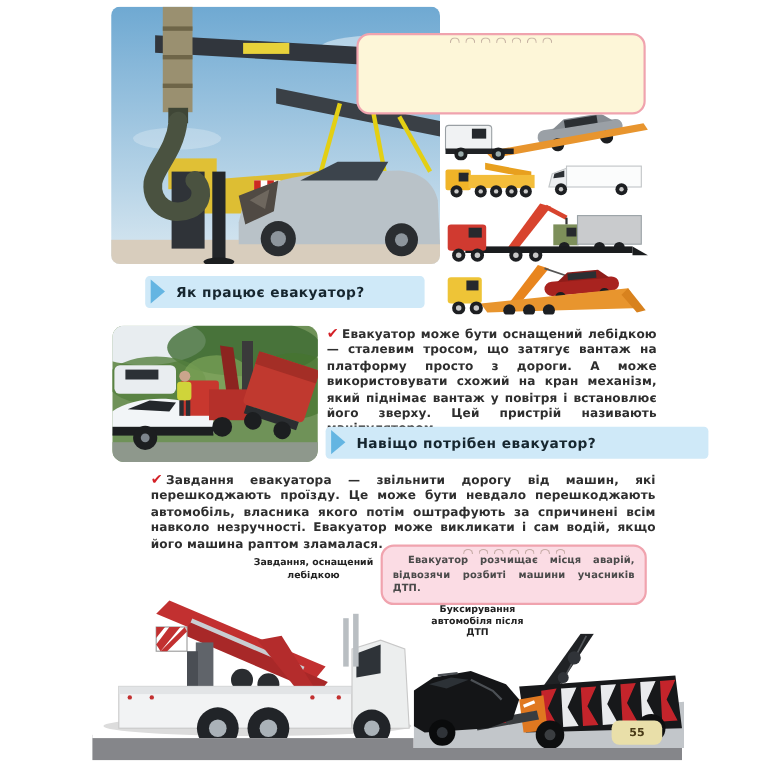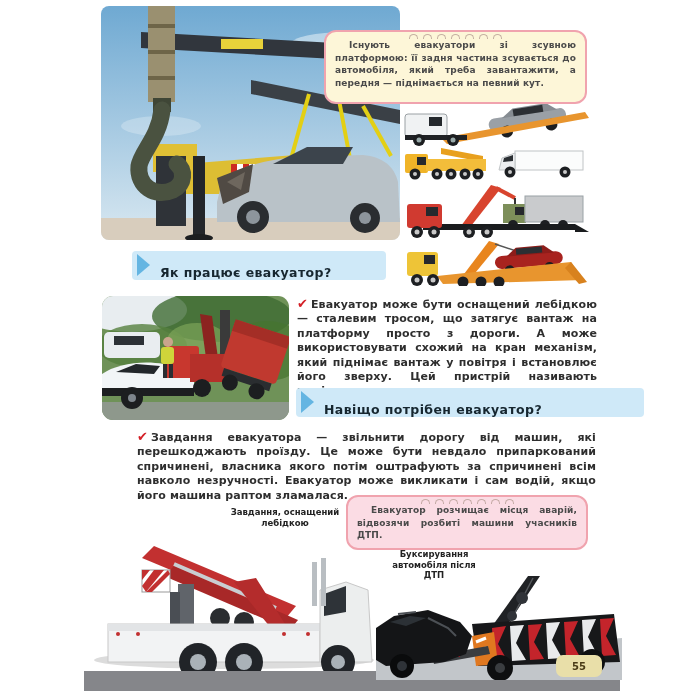--- a/index.html
+++ b/index.html
@@ -13,21 +13,21 @@
            padding:7px 9px 6px 9px;box-sizing:border-box;}
   .callout.cream{background:#fdf6d8;}
   .callout.pink{background:#fbdce4;}
   .callout p{margin:0;font-size:9px;line-height:12.5px;font-weight:700;color:#4a4a4a;
              text-align:justify;text-indent:14px;letter-spacing:.1px;}
   .stitches{position:absolute;top:2px;left:0;right:0;display:flex;justify-content:center;gap:5px;}
   .stitch{width:7px;height:4px;border:1.5px solid #b39a90;border-bottom:none;
           border-radius:7px 7px 0 0;opacity:.75;}
   
   .sec-header{position:absolute;background:#cfe9f8;border-radius:4px;z-index:3;
-              display:flex;align-items:flex-end;height:29px;box-sizing:border-box;padding-left:28px;}
+              display:flex;align-items:center;height:29px;box-sizing:border-box;padding-left:28px;}
   .sec-header .label{font-size:12.5px;font-weight:700;color:#16262f;letter-spacing:.4px;}
   .chevron{position:absolute;left:5px;top:3px;width:0;height:0;
            border-left:13px solid #64b5e2;border-top:11.5px solid transparent;
            border-bottom:11.5px solid transparent;}
   
   .para{position:absolute;margin:10px;font-size:11px;line-height:14.4px;font-weight:700;
         color:#2e2e2e;text-align:justify;letter-spacing:.1px;z-index:2;}
   .check{color:#d42027;font-size:13px;margin-right:3px;font-style:italic;}
   
   .caption{position:absolute;font-size:8.5px;line-height:10.5px;font-weight:700;color:#222;
@@ -95,21 +95,20 @@
   <div class="callout cream" style="left:324px;top:30px;width:263px;min-height:74px;">
     <div class="stitches">
       <span class="stitch"></span>
         <span class="stitch"></span>
         <span class="stitch"></span>
       <span class="stitch"></span>
         <span class="stitch"></span>
         <span class="stitch"></span>
         <span class="stitch"></span>
     </div>
-    <p>Існують евакуатори зі зсувною платформою: її задня частина зсувається до автомобіля, який треба завантажити, а передня — піднімається на певний кут.</p>
   </div>
 
   <div class="illo" style="left:403px;top:104px;" aria-label="flatbed-tow-truck-loading-gray-car">
     <svg width="188" height="42" viewBox="0 0 188 42">
       <g transform="rotate(-9 120 20)">
         <rect x="86" y="10" width="78" height="13" rx="6" fill="#9aa0a6"></rect>
         <path d="M100,11 L112,3 L146,3 L156,11 Z" fill="#868c92"></path>
         <rect x="112" y="4" width="30" height="7" fill="#2b2f33"></rect>
         <circle cx="103" cy="25" r="6" fill="#1c1e20"></circle>
           <circle cx="148" cy="25" r="6" fill="#1c1e20"></circle>
@@ -250,21 +249,21 @@
   <p class="para" style="left:287px;top:287px;width:300px;">
     <span class="check">✔</span><span>Евакуатор може бути оснащений лебідкою — сталевим тросом, що затягує вантаж на платформу просто з дороги. А може використовувати схожий на кран механізм, який піднімає вантаж у повітря і встановлює його зверху. Цей пристрій називають маніпулятором.</span>
   </p>
 
   <div class="sec-header" style="left:296px;top:388px;width:348px;">
     <span class="chevron"></span>
     <span class="label">Навіщо потрібен евакуатор?</span>
   </div>
 
   <p class="para" style="left:127px;top:420px;width:459px;">
-    <span class="check">✔</span><span>Завдання евакуатора — звільнити дорогу від машин, які перешкоджають проїзду. Це може бути невдало припаркований спричинені, власника якого потім оштрафують за спричинені всім навколо незручності. Евакуатор може викликати і сам водій, якщо його машина раптом зламалася.</span>
+    <span class="check">✔</span><span>Завдання евакуатора — звільнити дорогу від машин, які перешкоджають проїзду. Це може бути невдало перешкоджають автомобіль, власника якого потім оштрафують за спричинені всім навколо незручності. Евакуатор може викликати і сам водій, якщо його машина раптом зламалася.</span>
   </p>
 
   <div class="caption" style="left:210px;top:507px;width:150px;">Завдання, оснащений лебідкою</div>
 
   <div class="callout pink" style="left:346px;top:495px;width:242px;min-height:54px;">
     <div class="stitches">
       <span class="stitch"></span>
         <span class="stitch"></span>
         <span class="stitch"></span>
       <span class="stitch"></span>

